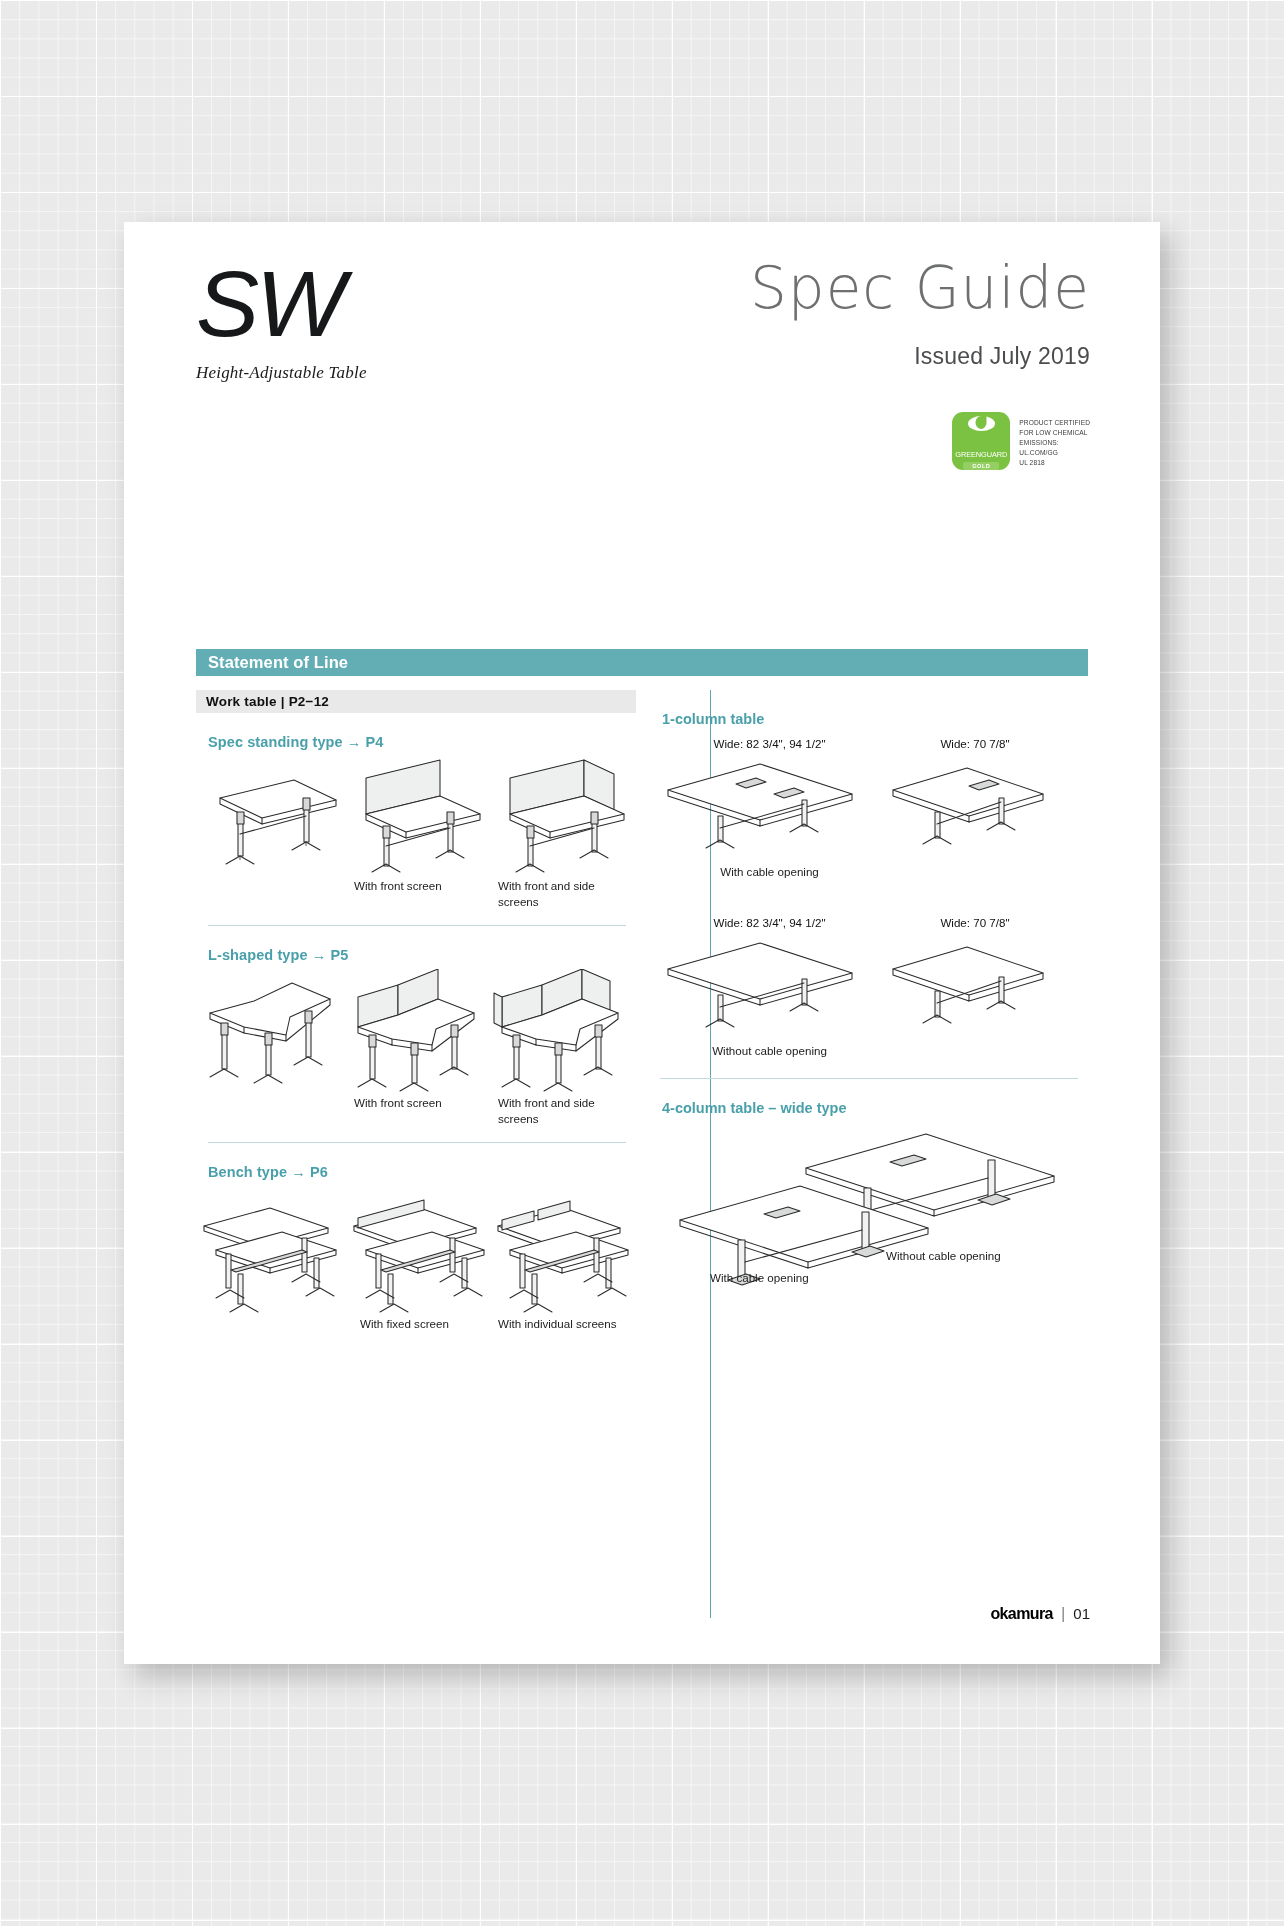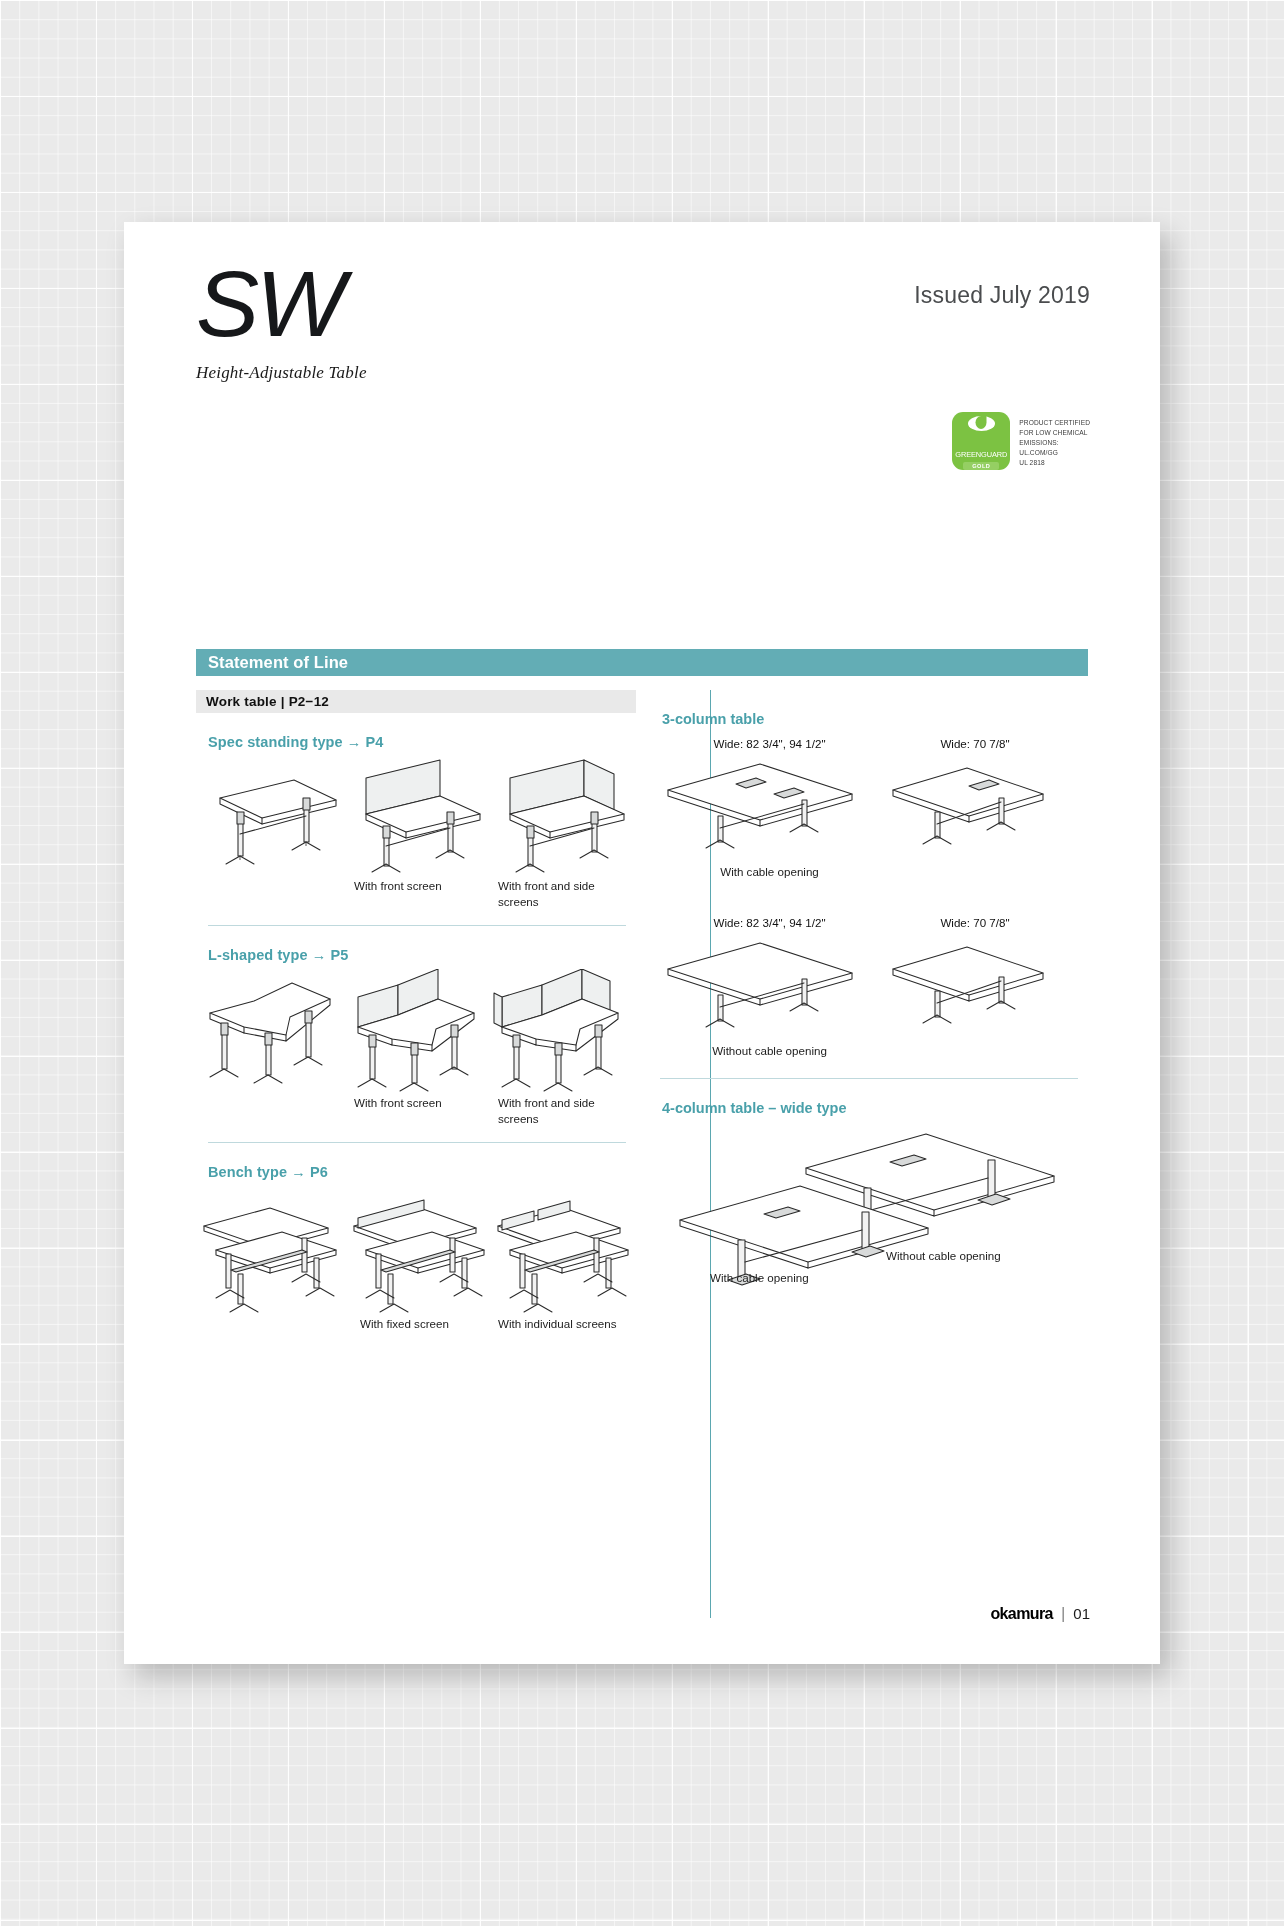--- a/index.html
+++ b/index.html
@@ -185,20 +185,21 @@
 <div id="backdrop"></div>
 
 <div id="page">
 
   <div class="logo-block">
     <div class="logo-sw">SW</div>
     <div class="logo-sub">Height-Adjustable Table</div>
   </div>
 
   <div class="title-block">
+    <div class="doc-title">Spec Guide</div>
     <div class="doc-date">Issued July 2019</div>
   </div>
 
   <div class="badge-wrap">
     <div class="gg-tile">
       <div class="gg-circle">
         <div class="gg-ul">UL</div>
         <div class="gg-leaf"></div>
       </div>
       <div class="gg-name">GREENGUARD</div>
@@ -430,21 +431,21 @@
         <div class="cell" style="width:144px; padding-left:6px">
           <div class="caption">With individual screens</div>
         </div>
       </div>
     </div>
 
     <div class="col-mid"></div>
 
     <div class="col-right">
 
-      <div class="cat-r">3-column table</div>
+      <div class="cat-r">1-column table</div>
 
       <div class="row" style="margin-top:10px; padding-left:14px">
         <div class="cell" style="width:215px">
           <div class="dimlabel" style="text-align:center">Wide: 82 3/4", 94 1/2"</div>
         </div>
         <div class="cell" style="width:196px">
           <div class="dimlabel" style="text-align:center">Wide: 70 7/8"</div>
         </div>
       </div>
 

